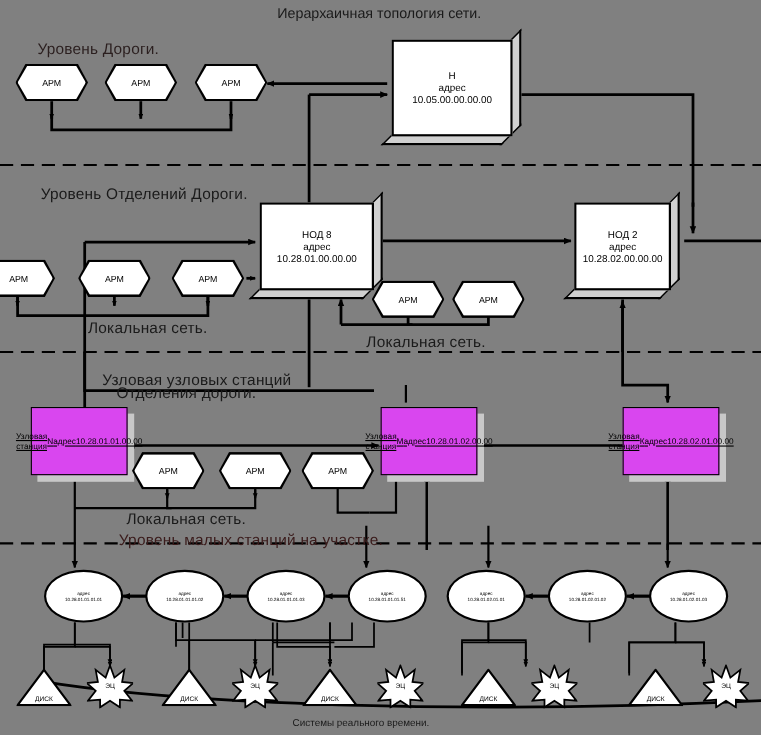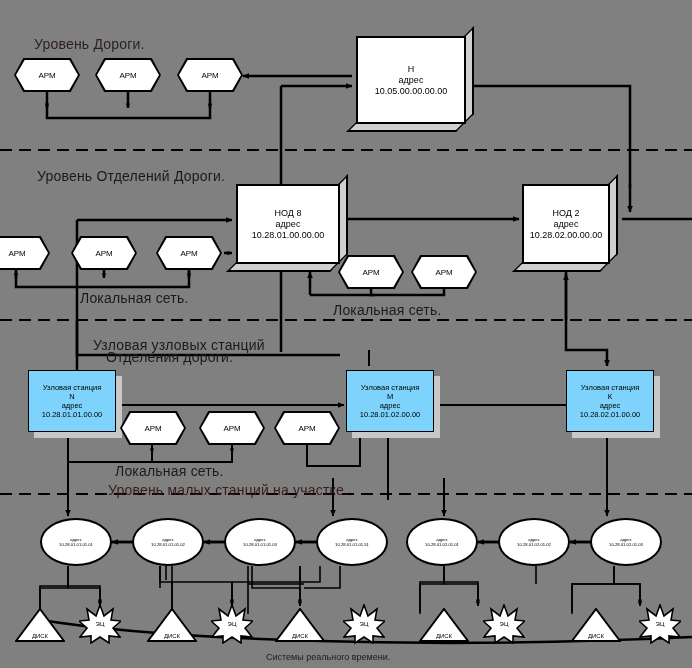--- a/index.html
+++ b/index.html
@@ -17,23 +17,23 @@
                display:flex;flex-direction:column;align-items:center;justify-content:center;
                font-size:9px;color:#000;line-height:11px;text-align:center;}
   .box3d .side{position:absolute;right:0;top:0;width:8px;bottom:8px;background:#d0d0d0;border:2px solid #000;
                border-left:none;transform:skewY(-45deg);transform-origin:left top;}
   .box3d .bot{position:absolute;left:0;bottom:0;height:8px;right:8px;background:#d0d0d0;border:2px solid #000;
                border-top:none;transform:skewX(-45deg);transform-origin:left top;}
 
   
   .boxflat{position:absolute;}
   .boxflat .shadow{position:absolute;left:6px;top:6px;width:100%;height:100%;background:#c8c8c8;}
-  .boxflat .face{position:absolute;left:0;top:0;width:100%;height:100%;background:#7dd3fc;border:1px solid #000;
-                 display:flex;flex-direction:column;align-items:center;justify-content:center;
-                 font-size:7.5px;color:#000;line-height:9px;text-align:center;box-sizing:border-box;}
+  .boxflat .face{position:absolute;left:0;top:0;width:100%;height:100%;background:#d946ef;border:1px solid #000;
+                 display:flex;flex-direction:row;align-items:center;justify-content:center;
+                 font-size:7.5px;color:#000;line-height:9px;text-align:center;box-sizing:border-box;text-decoration:underline;}
   .hexwrap{position:absolute;width:66px;height:36px;}
   .hexwrap .outline{position:absolute;left:0;top:0;width:66px;height:34px;background:#000;
        -webkit-clip-path:polygon(14% 0,86% 0,100% 50%,86% 100%,14% 100%,0 50%);
        clip-path:polygon(14% 0,86% 0,100% 50%,86% 100%,14% 100%,0 50%);}
   .hexwrap .inner{position:absolute;left:2px;top:2px;width:62px;height:30px;background:#fff;
        -webkit-clip-path:polygon(14% 0,86% 0,100% 50%,86% 100%,14% 100%,0 50%);
        clip-path:polygon(14% 0,86% 0,100% 50%,86% 100%,14% 100%,0 50%);
        display:flex;align-items:center;justify-content:center;font-size:8px;color:#000;}
 
   
@@ -201,20 +201,21 @@
       <path d="M614,584 L640,584 L640,606" marker-end="url(#ahs)"></path>
       <path d="M300,566 L300,584 L300,606" marker-end="url(#ahs)"></path>
       <path d="M248,584 L304,584"></path>
       <path d="M248,584 L248,614"></path>
       <path d="M248,566 L248,584"></path>
     </g>
 
     <path d="M35,619 C160,640 420,650 692,637" stroke="#000" stroke-width="2.5" fill="none"></path>
   </svg>
 
+  <div class="title" style="left:252px;top:4px;">Иерархаичная топология сети.</div>
 
   <div class="lbl" style="left:34px;top:36px;color:#2b1f1f;">Уровень Дороги.</div>
   <div class="lbl" style="left:37px;top:168px;">Уровень Отделений Дороги.</div>
   <div class="lbl" style="left:93px;top:337px;">Узловая узловых станций</div>
   <div class="lbl" style="left:106px;top:349px;">Отделения  дороги.</div>
   <div class="lbl" style="left:108px;top:482px;color:#3a1b1b;">Уровень малых станций на участке.</div>
 
   <div class="lbl" style="left:80px;top:290px;">Локальная сеть.</div>
   <div class="lbl" style="left:333px;top:302px;">Локальная сеть.</div>
   <div class="lbl" style="left:115px;top:463px;">Локальная сеть.</div>

